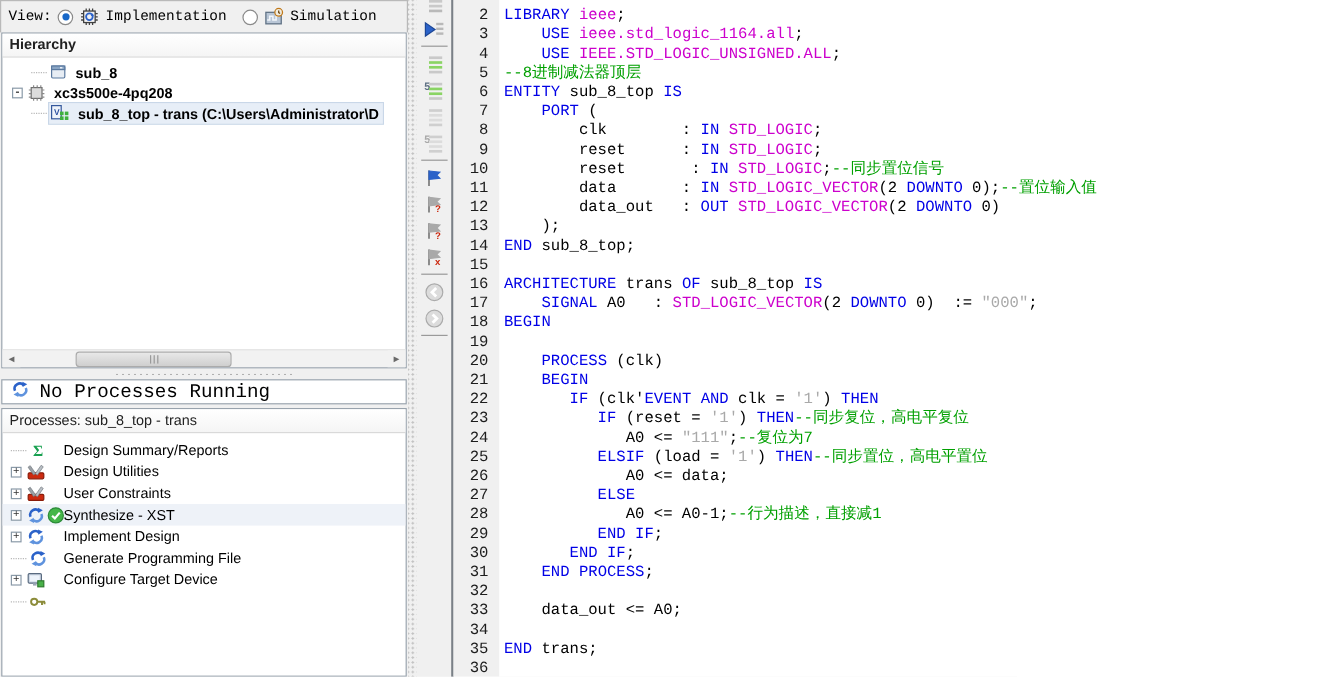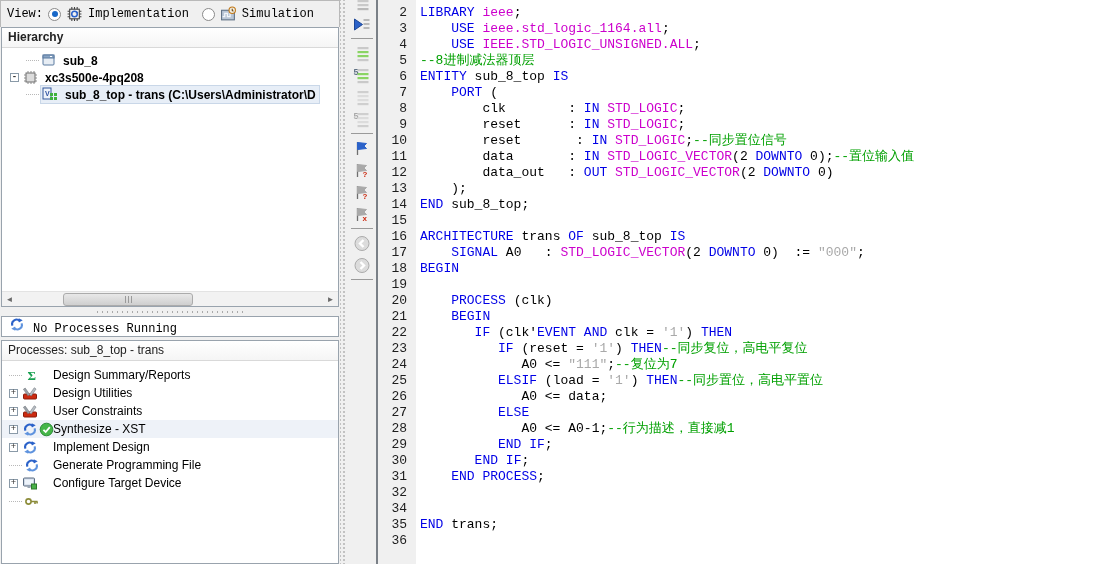--- a/index.html
+++ b/index.html
@@ -49,22 +49,22 @@
   .sb-thumb{position:absolute;left:46px;width:130px;top:1px;height:13px;border-radius:3px;
     background:linear-gradient(#e8e8e8,#cfcfcf);border:1px solid #ababab;
     display:flex;align-items:center;justify-content:center;gap:2px;}
   .sb-thumb i{width:1px;height:7px;background:#9a9a9a;}
 
   .splitter{height:9px;display:flex;align-items:center;justify-content:center;}
   .splitter .grip{width:150px;height:4px;
     background-image:radial-gradient(#a9a9a9 1px,transparent 1px);background-size:5px 4px;}
 
   .statusbar{height:21px;margin:0 1px;background:#fff;border:1px solid var(--panel-border);
-    display:flex;align-items:flex-end;gap:8px;padding:0 7px;
-    font-family:"Liberation Mono",monospace;font-size:12px;color:#000;flex:none;}
+    display:flex;align-items:center;gap:8px;padding:0 7px;
+    font-family:"Liberation Mono",monospace;font-size:16px;color:#000;flex:none;}
 
   #proc-panel{flex:1;margin-top:3px;}
   .plist{flex:1;overflow:hidden;padding-top:5px;font-size:12px;}
   .prow{height:18px;display:flex;align-items:center;white-space:nowrap;padding-left:7px;}
   .prow.sel{background:#eef2f8;}
   .prow .picon{width:38px;display:inline-flex;align-items:center;gap:1px;flex:none;}
   .prow .lbl{position:absolute;left:51px;}
   .prow{position:relative;}
 
   
@@ -421,20 +421,21 @@
           <div class="cl"><span class="num">23</span><span class="code"><span class="tk-p">          </span><span class="tk-k">IF</span><span class="tk-p"> (reset = </span><span class="tk-s">'1'</span><span class="tk-p">) </span><span class="tk-k">THEN</span><span class="tk-c">--同步复位，高电平复位</span></span></div>
           <div class="cl"><span class="num">24</span><span class="code"><span class="tk-p">             A0 &lt;= </span><span class="tk-s">"111"</span><span class="tk-p">;</span><span class="tk-c">--复位为7</span></span></div>
           <div class="cl"><span class="num">25</span><span class="code"><span class="tk-p">          </span><span class="tk-k">ELSIF</span><span class="tk-p"> (load = </span><span class="tk-s">'1'</span><span class="tk-p">) </span><span class="tk-k">THEN</span><span class="tk-c">--同步置位，高电平置位</span></span></div>
           <div class="cl"><span class="num">26</span><span class="code"><span class="tk-p">             A0 &lt;= data;</span></span></div>
           <div class="cl"><span class="num">27</span><span class="code"><span class="tk-p">          </span><span class="tk-k">ELSE</span></span></div>
           <div class="cl"><span class="num">28</span><span class="code"><span class="tk-p">             A0 &lt;= A0-1;</span><span class="tk-c">--行为描述，直接减1</span></span></div>
           <div class="cl"><span class="num">29</span><span class="code"><span class="tk-p">          </span><span class="tk-k">END</span><span class="tk-p"> </span><span class="tk-k">IF</span><span class="tk-p">;</span></span></div>
           <div class="cl"><span class="num">30</span><span class="code"><span class="tk-p">       </span><span class="tk-k">END</span><span class="tk-p"> </span><span class="tk-k">IF</span><span class="tk-p">;</span></span></div>
           <div class="cl"><span class="num">31</span><span class="code"><span class="tk-p">    </span><span class="tk-k">END</span><span class="tk-p"> </span><span class="tk-k">PROCESS</span><span class="tk-p">;</span></span></div>
           <div class="cl"><span class="num">32</span><span class="code"></span></div>
+          <div class="cl"><span class="num">33</span><span class="code"><span class="tk-p">    data_out &lt;= A0;</span></span></div>
           <div class="cl"><span class="num">34</span><span class="code"></span></div>
           <div class="cl"><span class="num">35</span><span class="code"><span class="tk-k">END</span><span class="tk-p"> trans;</span></span></div>
           <div class="cl"><span class="num">36</span><span class="code"></span></div>
         </div>
     </div>
   </div>
 
 </div>
 
 </body></html>

